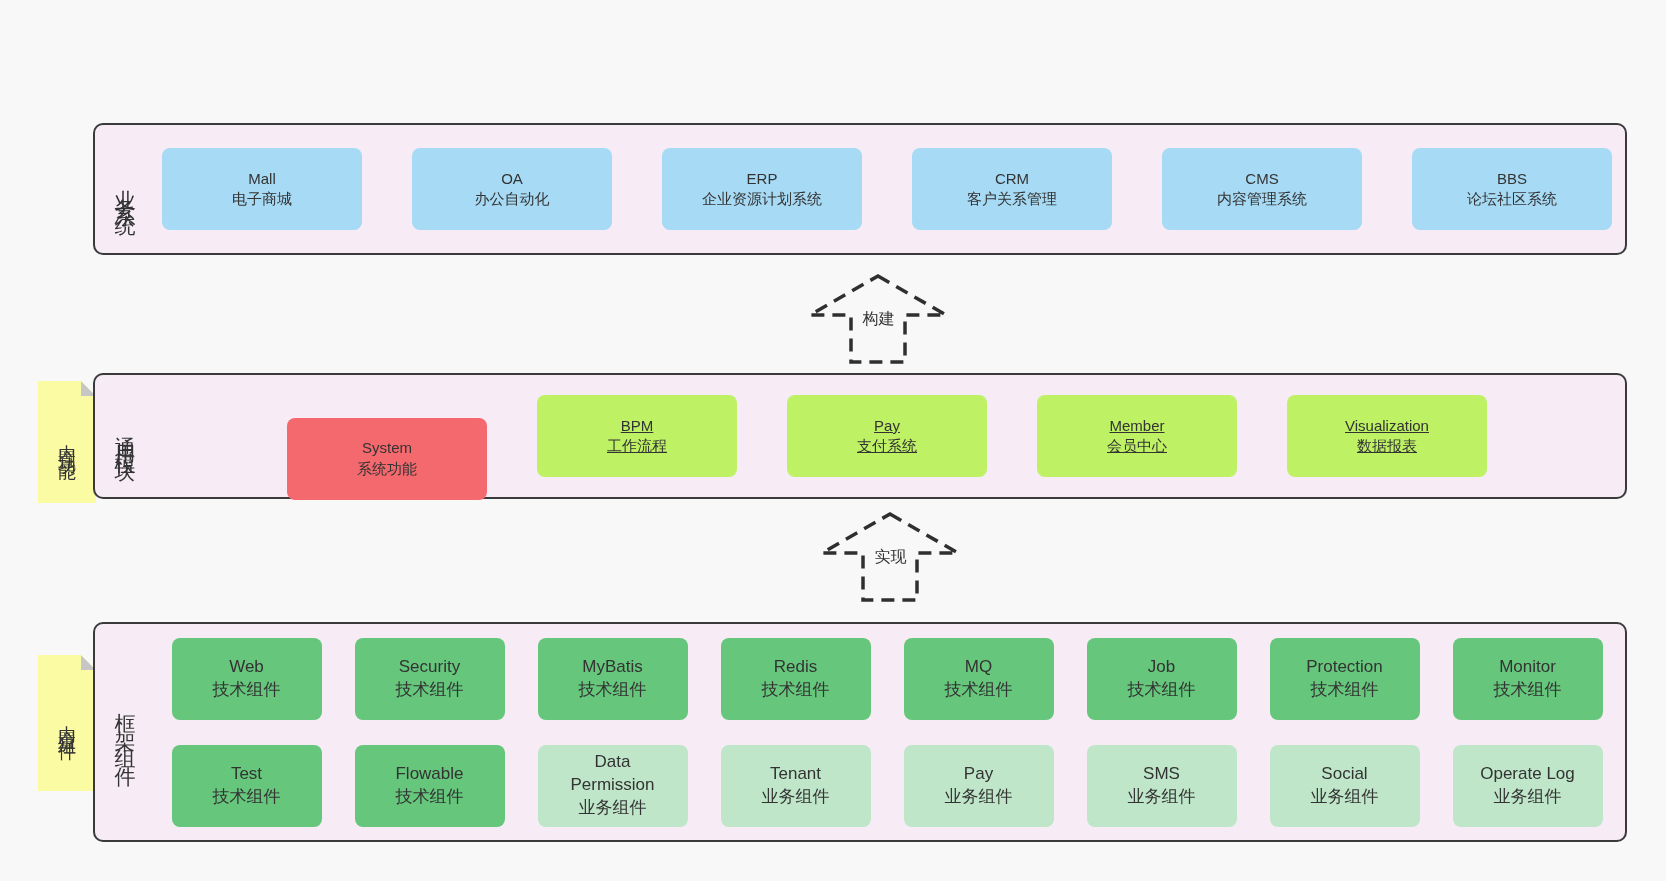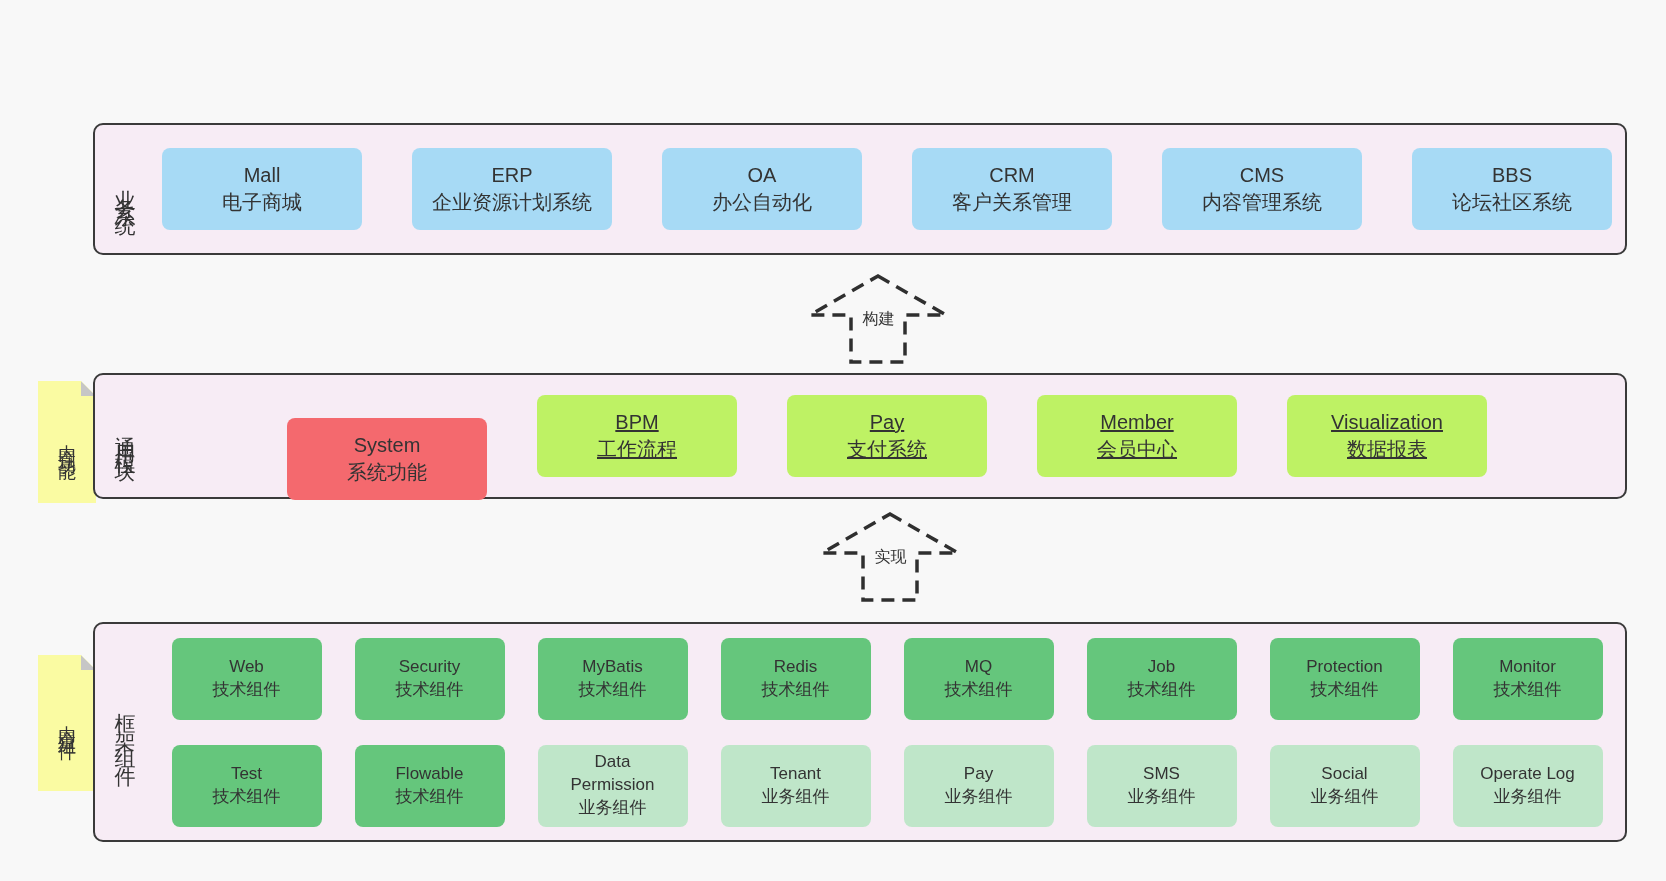--- a/index.html
+++ b/index.html
@@ -61,21 +61,21 @@
 
   
   .box {
     width:200px; height:82px;
     border-radius:8px;
     display:flex;
     flex-direction:column;
     align-items:center;
     justify-content:center;
     text-align:center;
-    font-size:20px;
+    font-size:15px;
     line-height:1.35;
     padding:0 16px;
     box-sizing:border-box;
   }
   .boxes-grid .box { width:150px; height:82px; font-size:17px; padding:8px 13px; }
   .variant-blue       { background:#a7daf5; }
   .variant-red        { background:#f4696e;margin-top:45px; }
   .variant-pink       { background:#bef264;text-decoration:underline; }
   .variant-green      { background:#65c67c; }
   .variant-lightgreen { background:#bfe6c9; }
@@ -137,27 +137,27 @@
   <section class="band band-business">
     <div class="band-label">业务系统</div>
     <div class="boxes-row">
 
         <div class="box variant-blue">
           <div class="box-name">Mall</div>
           <div class="box-subtitle">电子商城</div>
         </div>
 
         <div class="box variant-blue">
+          <div class="box-name">OA</div>
+          <div class="box-subtitle">办公自动化</div>
+        </div>
+
+        <div class="box variant-blue">
           <div class="box-name">ERP</div>
           <div class="box-subtitle">企业资源计划系统</div>
-        </div>
-
-        <div class="box variant-blue">
-          <div class="box-name">OA</div>
-          <div class="box-subtitle">办公自动化</div>
         </div>
 
         <div class="box variant-blue">
           <div class="box-name">CRM</div>
           <div class="box-subtitle">客户关系管理</div>
         </div>
 
         <div class="box variant-blue">
           <div class="box-name">CMS</div>
           <div class="box-subtitle">内容管理系统</div>

